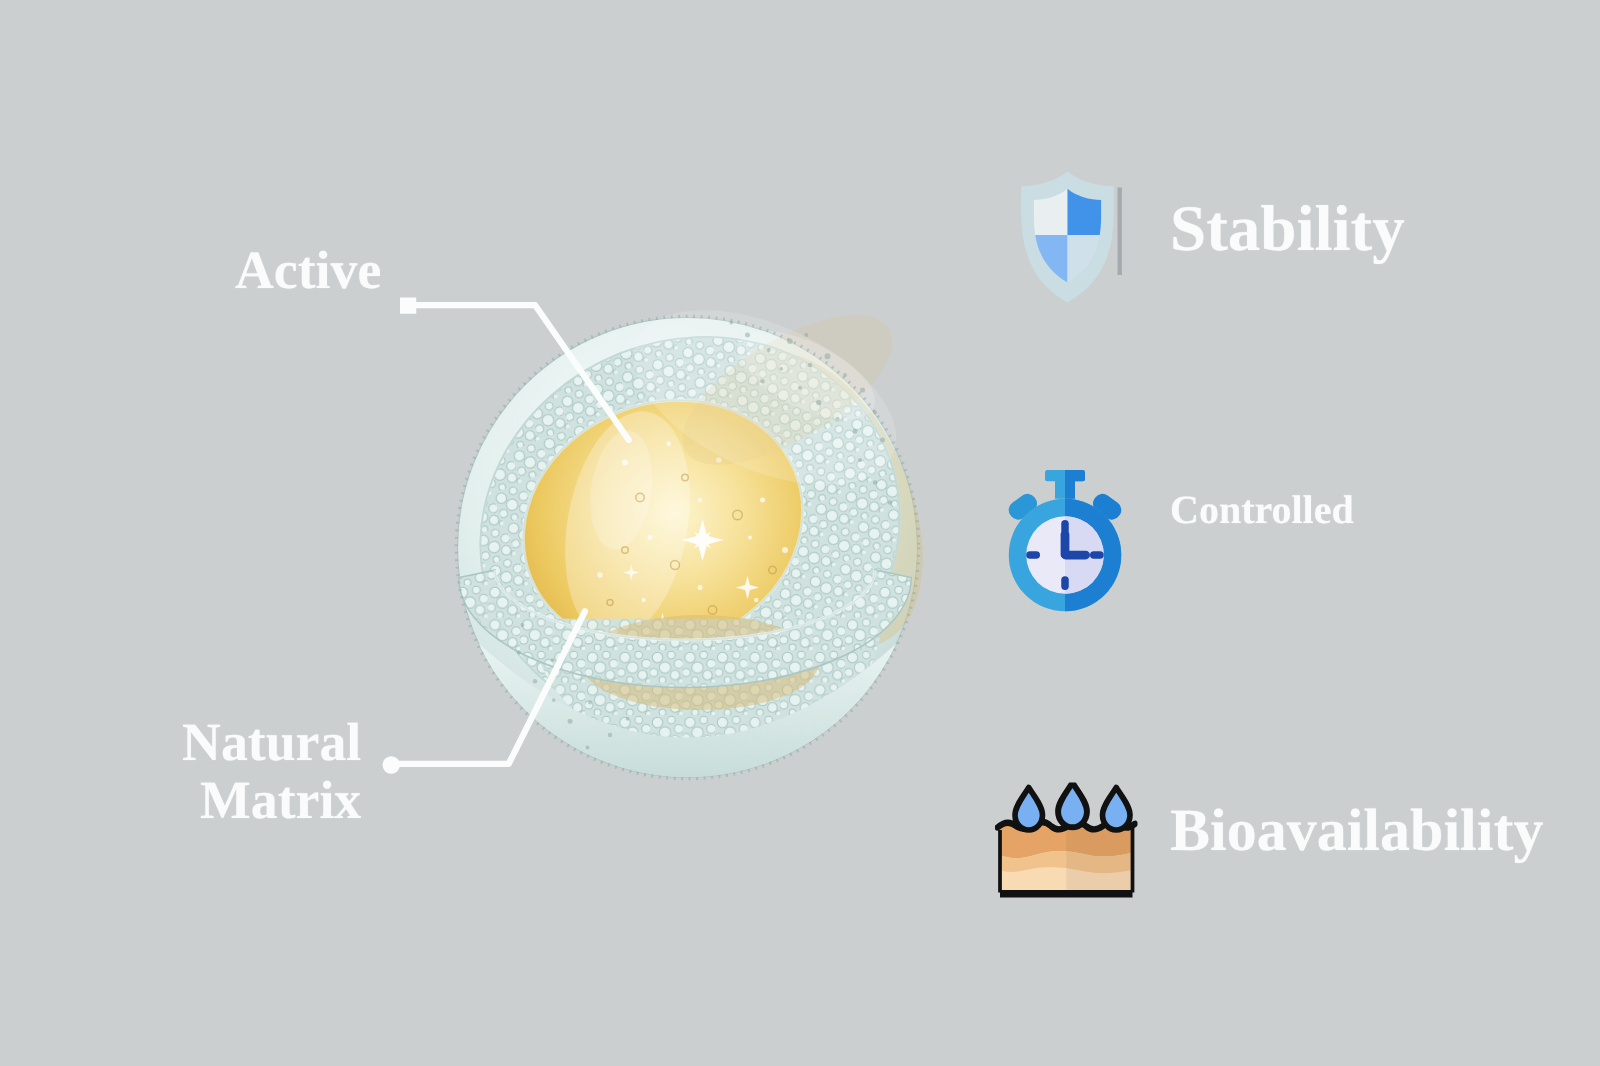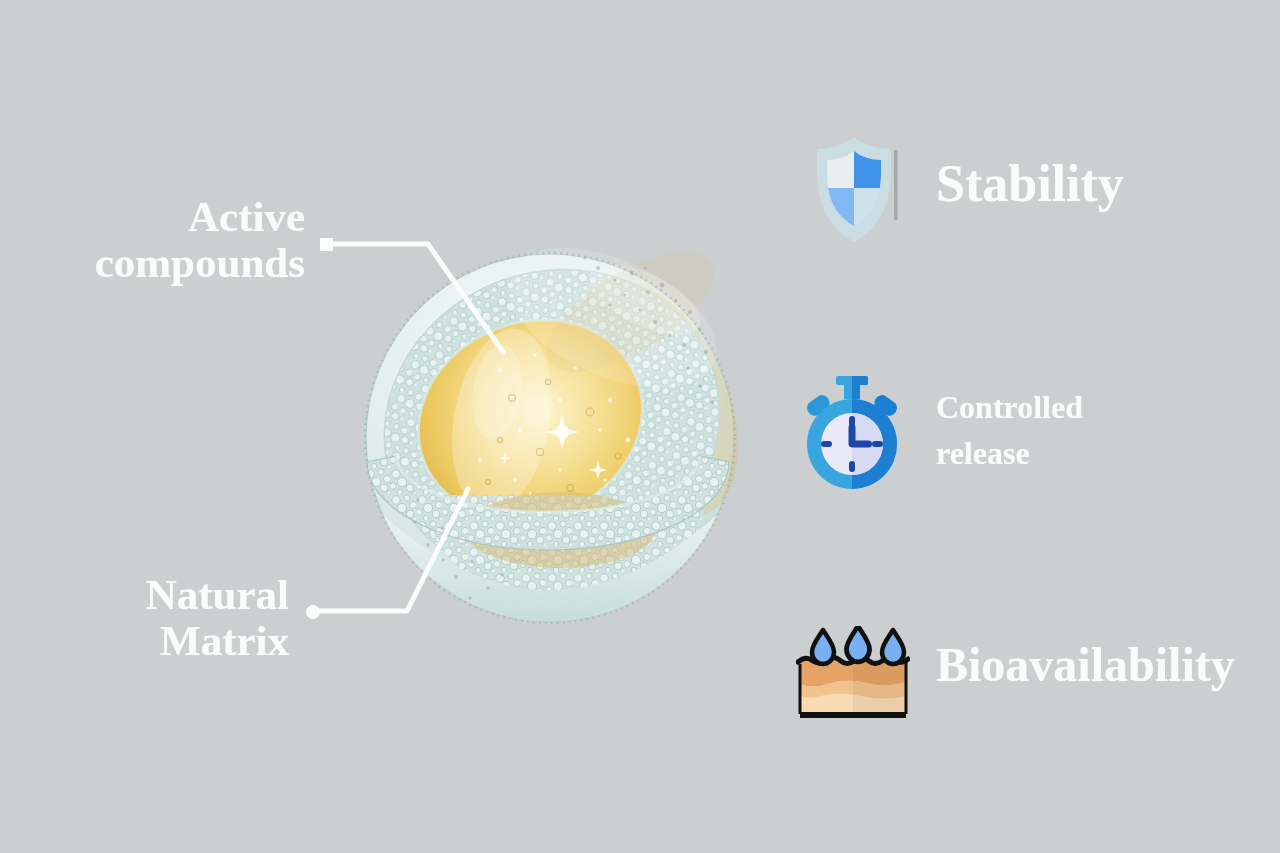--- a/index.html
+++ b/index.html
@@ -195,21 +195,20 @@
     </g>
 
     <g>
       <circle cx="313" cy="612" r="7" fill="#fbfdfd"></circle>
       <path d="M 318,611 L 407,611 L 468,489" fill="none" stroke="#fbfdfd" stroke-width="5" stroke-linejoin="round" stroke-linecap="round"></path>
     </g>
   </svg>
 
   <div id="active-label" class="lbl lbl-left">
     <div>Active</div>
-    <div>compounds</div>
   </div>
   <div id="matrix-label" class="lbl lbl-left">
     <div>Natural</div>
     <div>Matrix</div>
   </div>
 
   <div id="shield-box" class="icon-box">
     <svg width="92" height="112" viewBox="0 0 92 112">
       <defs>
         <clipPath id="shieldInnerClip">
@@ -261,21 +260,20 @@
         <rect x="49" y="87" width="6" height="11" rx="3"></rect>
         <rect x="21" y="67" width="11" height="6" rx="3"></rect>
         <rect x="72" y="67" width="11" height="6" rx="3"></rect>
         <rect x="48.5" y="50" width="7" height="23" rx="3.5"></rect>
         <rect x="49" y="66.5" width="23" height="7" rx="3.5"></rect>
       </g>
     </svg>
   </div>
   <div id="controlled-label" class="lbl lbl-right">
     <div>Controlled</div>
-    <div>release</div>
   </div>
 
   <div id="skin-box" class="icon-box">
     <svg width="114" height="94" viewBox="0 0 114 94">
 
       <rect x="4" y="40" width="106" height="46" fill="#f8dab3"></rect>
       <path d="M4,36 Q10,30 17,35 Q23,39 30,35 Q37,29 45,35 Q51,40 58,35 Q65,29 73,35 Q79,40 86,35 Q93,30 101,35 Q106,38 110,34 L110,56 Q88,62 70,57 Q50,52 32,58 Q16,63 4,58 Z" fill="#e5a466"></path>
       <path d="M4,58 Q16,63 32,58 Q50,52 70,57 Q88,62 110,56 L110,70 Q86,75 66,70 Q44,65 24,70 Q12,73 4,70 Z" fill="#f0c28c"></path>
       <rect x="57" y="36" width="53" height="50" fill="#000000" opacity="0.05"></rect>
       <rect x="4" y="86" width="106" height="6" fill="#111111"></rect>

